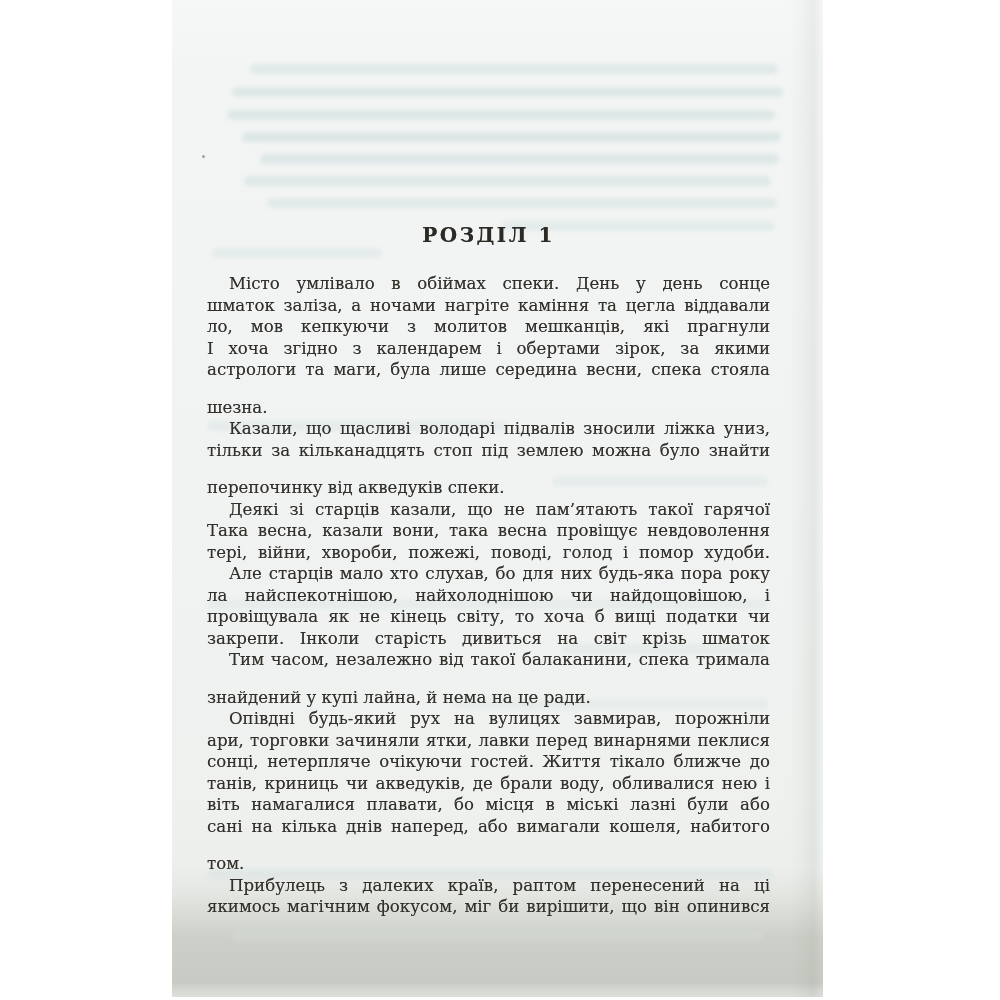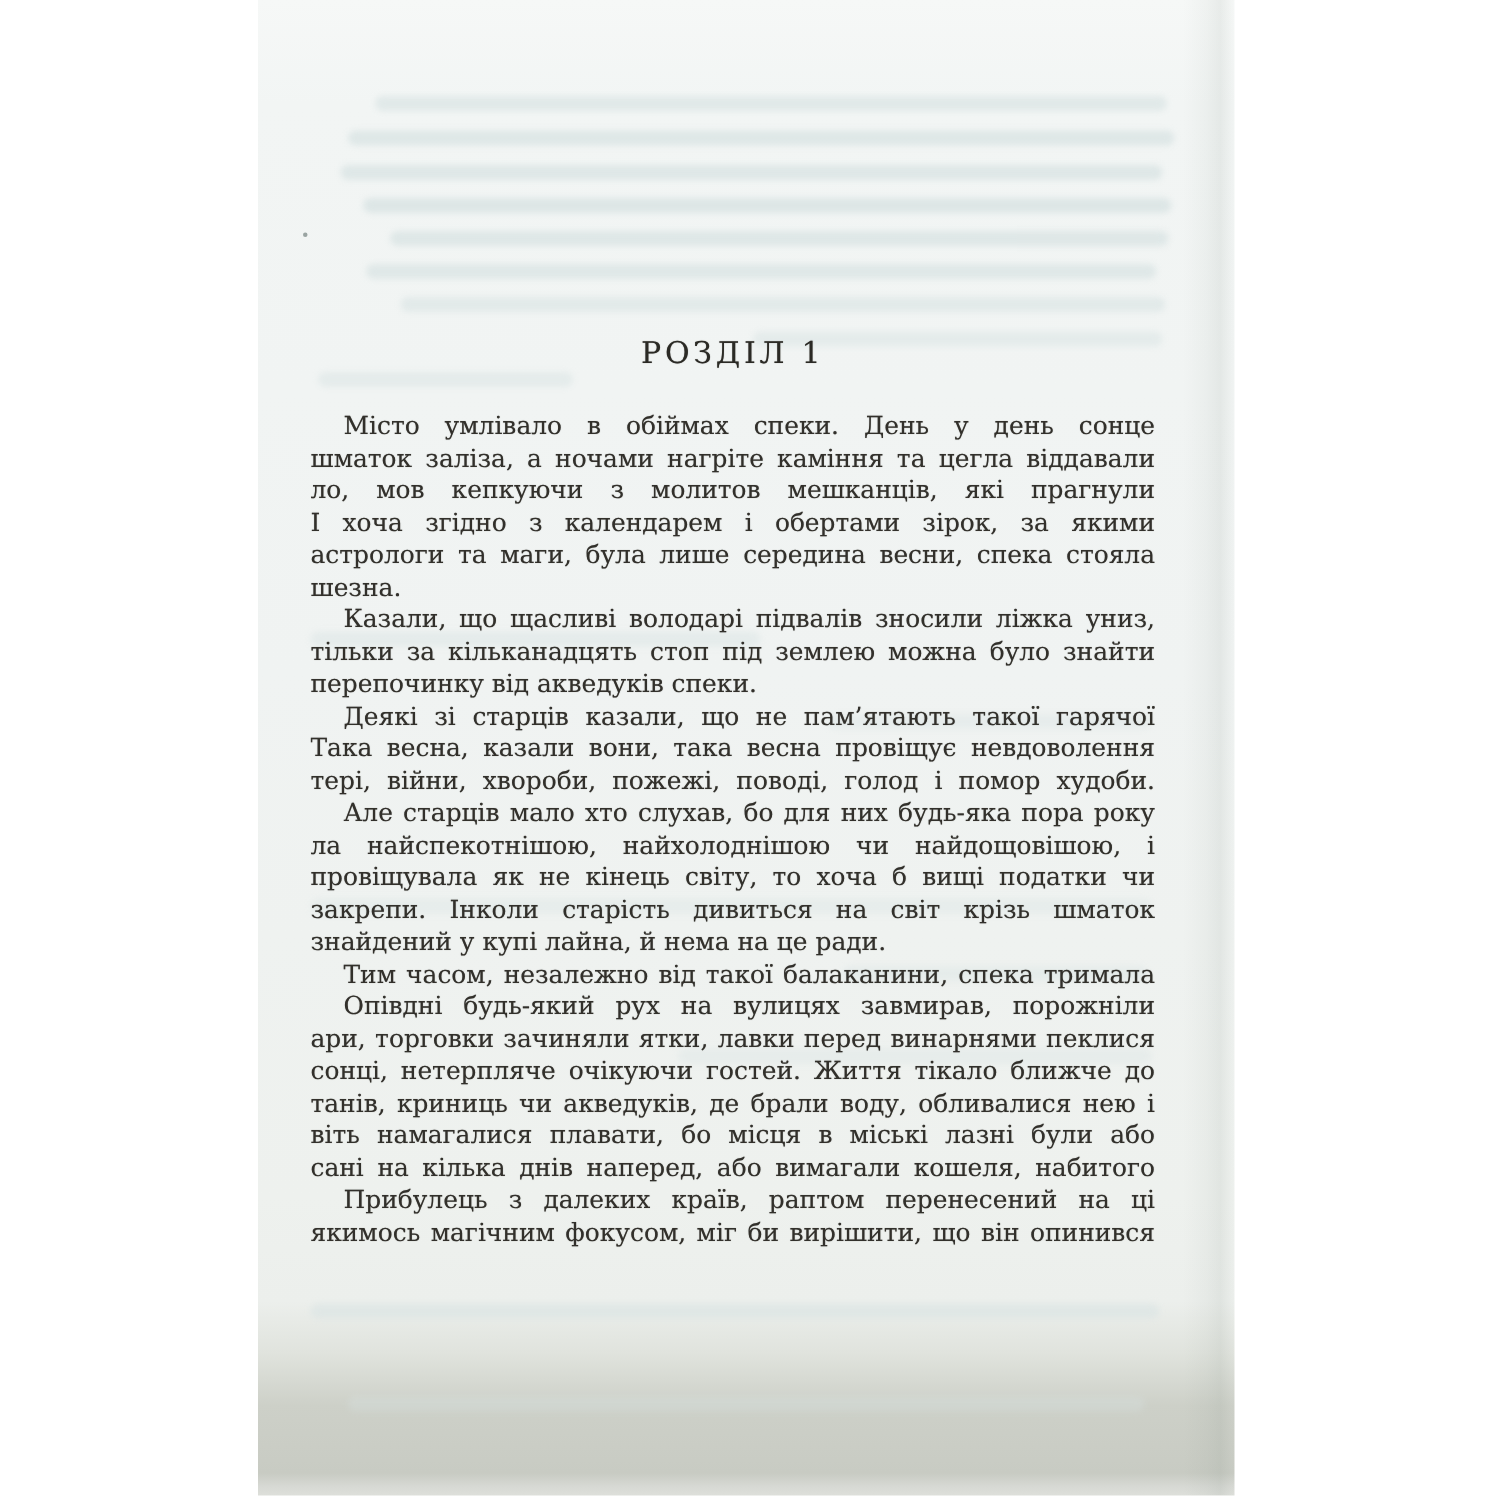--- a/index.html
+++ b/index.html
@@ -91,21 +91,21 @@
   
   .chapter {
     position: absolute;
     left: 35px;
     top: 222px;
     width: 563px;
     margin: 0;
     text-align: center;
     font-size: 20px;
     line-height: 26px;
-    font-weight: 400;
+    font-weight: 700;
     letter-spacing: 2.5px;
     color: #2b2a25;
     text-shadow: 0 0 0.6px rgba(43,42,37,0.55);
   }
   
   .text {
     position: absolute;
     left: 35px;
     top: 273px;
     width: 563px;
@@ -114,21 +114,21 @@
   }
   .line {
     height: 21.5px;
     line-height: 21.5px;
     font-size: 16.6px;
     text-align: justify;
     text-align-last: justify;
     overflow: hidden;
   }
   .line.indent { text-indent: 22px; }
-  .line.end { text-align: right; text-align-last: left; }
+  .line.end { text-align: right; text-align-last: left; margin-top: 16px; }
 </style>
 </head>
 <body>
 
 <div class="stage">
   <div class="page">
 
     <div class="bleed-top">
       <div class="bl"></div>
       <div class="bl"></div>
@@ -162,27 +162,28 @@
         <div class="line indent">Казали, що щасливі володарі підвалів зносили ліжка униз, бо</div>
         <div class="line">тільки за кільканадцять стоп під землею можна було знайти трохи</div>
         <div class="line end">перепочинку від акведуків спеки.</div>
         <div class="line indent">Деякі зі старців казали, що не пам’ятають такої гарячої весни.</div>
         <div class="line">Така весна, казали вони, така весна провіщує невдоволення Ма-</div>
         <div class="line">тері, війни, хвороби, пожежі, поводі, голод і помор худоби. Цікаві</div>
         <div class="line indent">Але старців мало хто слухав, бо для них будь-яка пора року бу-</div>
         <div class="line">ла найспекотнішою, найхолоднішою чи найдощовішою, і кожна</div>
         <div class="line">провіщувала як не кінець світу, то хоча б вищі податки чи болісні</div>
         <div class="line">закрепи. Інколи старість дивиться на світ крізь шматок скельця,</div>
+        <div class="line indent">Тим часом, незалежно від такої балаканини, спека тримала</div>
         <div class="line end">знайдений у купі лайна, й нема на це ради.</div>
-        <div class="line indent">Тим часом, незалежно від такої балаканини, спека тримала</div>
         <div class="line indent">Опівдні будь-який рух на вулицях завмирав, порожніли троту-</div>
         <div class="line">ари, торговки зачиняли ятки, лавки перед винарнями пеклися на</div>
         <div class="line">сонці, нетерпляче очікуючи гостей. Життя тікало ближче до фон-</div>
         <div class="line">танів, криниць чи акведуків, де брали воду, обливалися нею і на-</div>
         <div class="line">віть намагалися плавати, бо місця в міські лазні були або розпи-</div>
         <div class="line">сані на кілька днів наперед, або вимагали кошеля, набитого золо-</div>
+        <div class="line end">том.</div>
         <div class="line indent">Прибулець з далеких країв, раптом перенесений на ці вулиці</div>
         <div class="line">якимось магічним фокусом, міг би вирішити, що він опинився</div>
       </div>
 
     <div class="right-shade"></div>
   </div>
 </div>
 
 </body></html>

